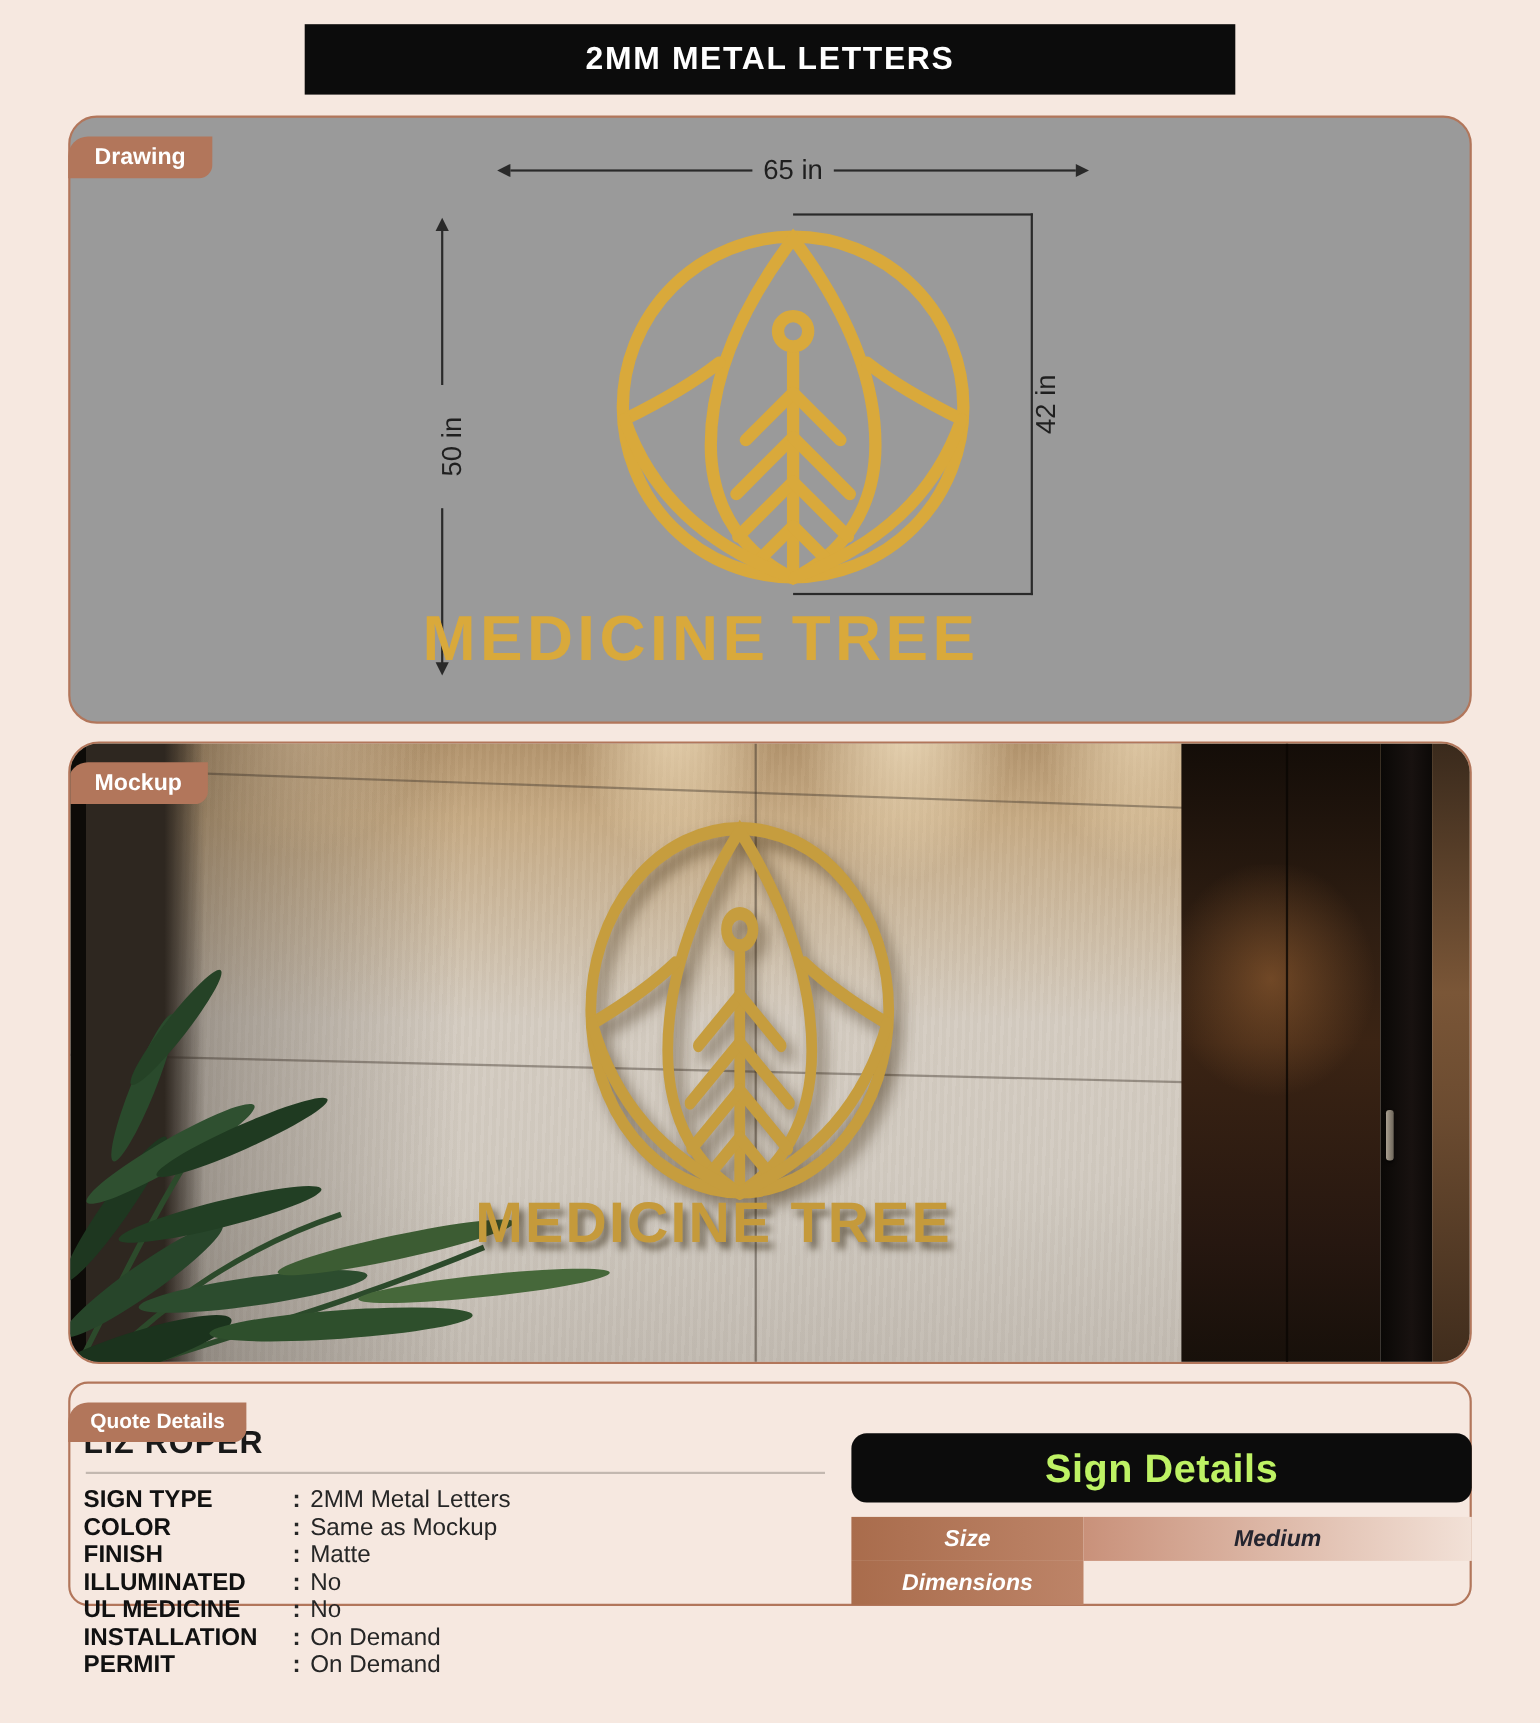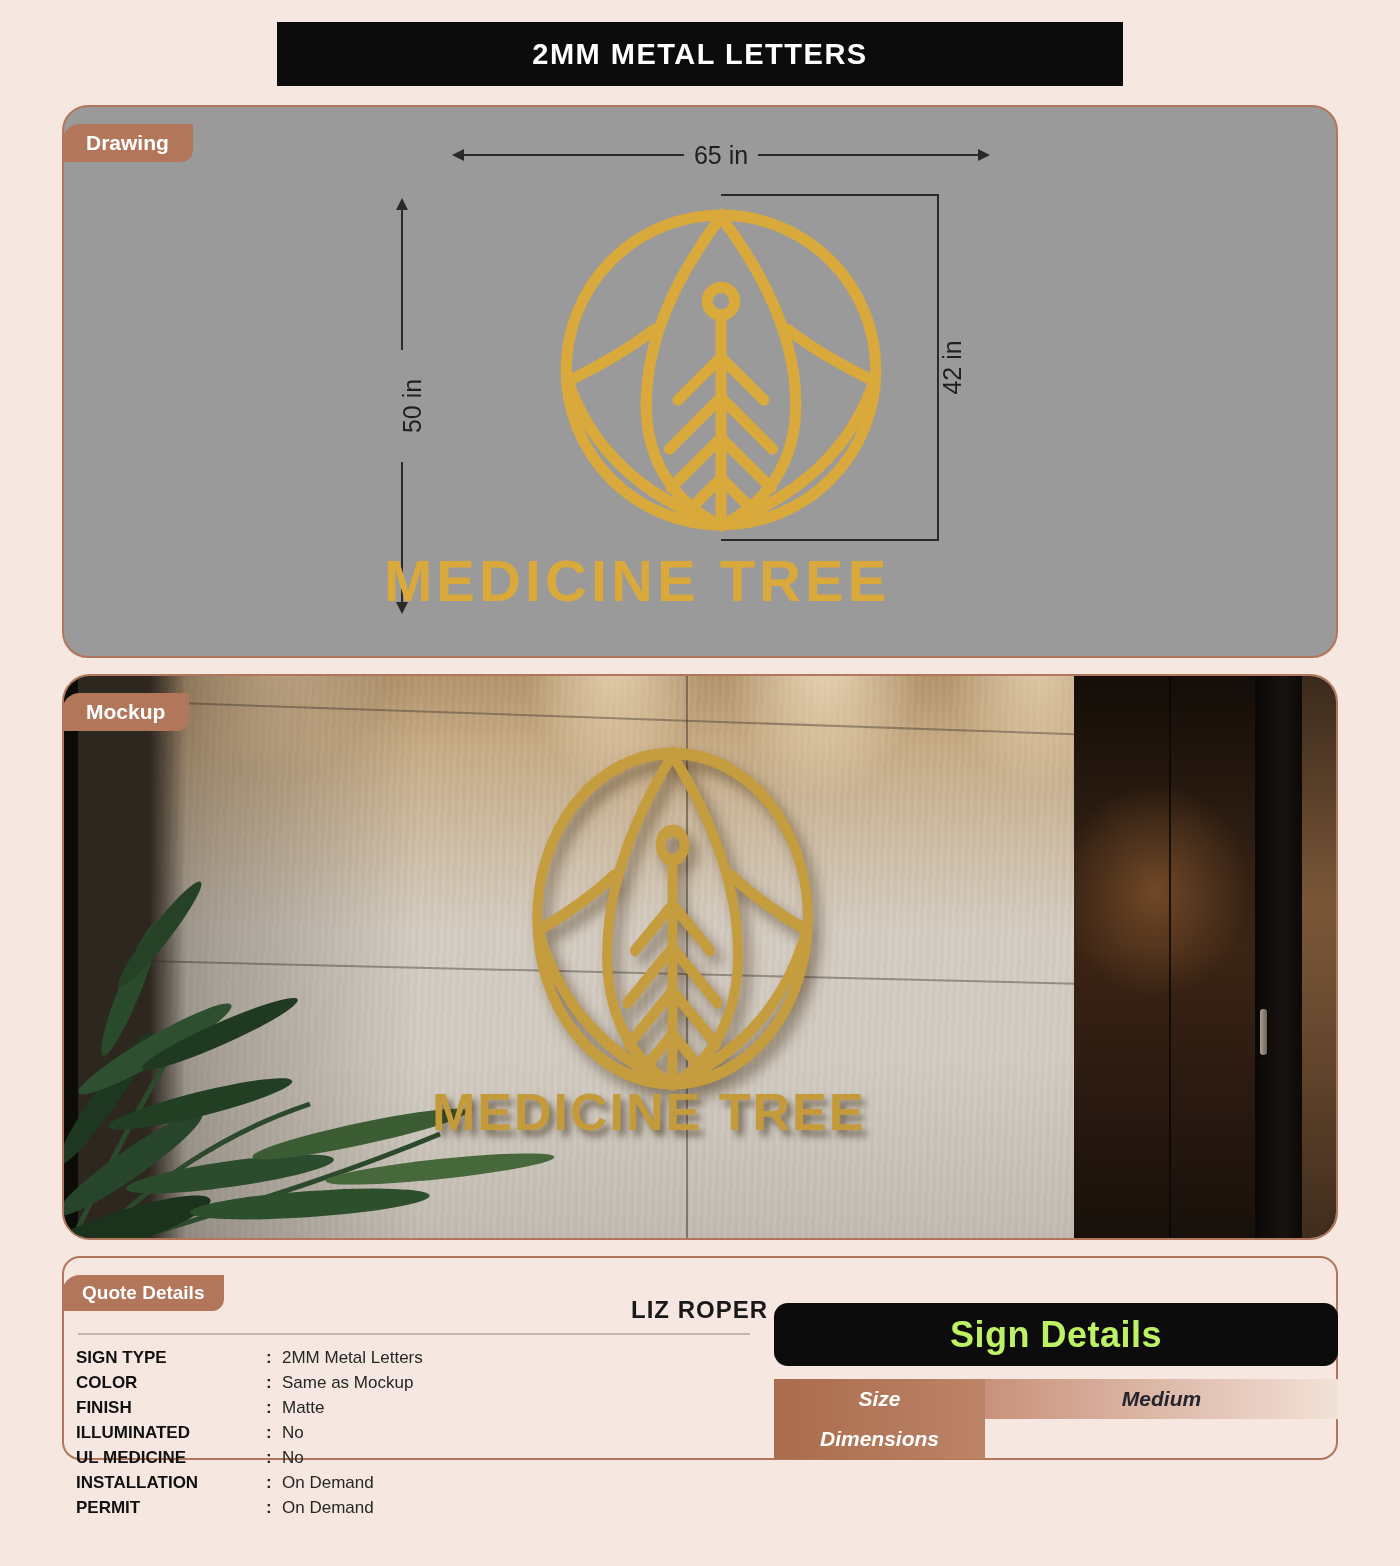--- a/index.html
+++ b/index.html
@@ -120,23 +120,23 @@
   }
   .logoword.mock{
     left:368px;top:406px;width:460px;font-size:52px;letter-spacing:2px;color:#c59a3b;
     text-shadow:5px 6px 7px rgba(45,32,10,.55);
   }
 
   
   .quote{left:62px;top:1256px;width:1276px;height:204px;border-radius:18px;background:#f6e8e0;}
   .quote .tab{height:36px;font-size:19px;padding:0 20px;}
   .qleft{position:absolute;left:12px;top:38px;width:692px;}
-  .qname{text-align:right;font-size:24px;font-weight:700;color:#191919;letter-spacing:1px;}
+  .qname{text-align:left;font-size:29px;font-weight:700;color:#191919;letter-spacing:1px;}
   .qdivider{margin:9px 0 10px 2px;width:672px;border-top:2px solid #c3b8b0;}
-  .spec-row{display:flex;font-size:17px;line-height:25px;color:#262626;}
+  .spec-row{display:flex;font-size:22px;line-height:25px;color:#262626;}
   .spec-label{width:190px;font-weight:700;color:#111;}
   .spec-colon{font-weight:700;width:16px;}
   .qright{position:absolute;left:710px;top:45px;width:564px;}
   .sd-header{
     height:63px;border-radius:14px;background:#0c0c0c;margin-bottom:13px;
     display:flex;align-items:center;justify-content:center;
   }
   .sd-header span{color:#bef264;font-size:36px;font-weight:700;letter-spacing:.5px;}
   .sd-row{display:flex;height:40px;font-style:italic;}
   .sd-label{

